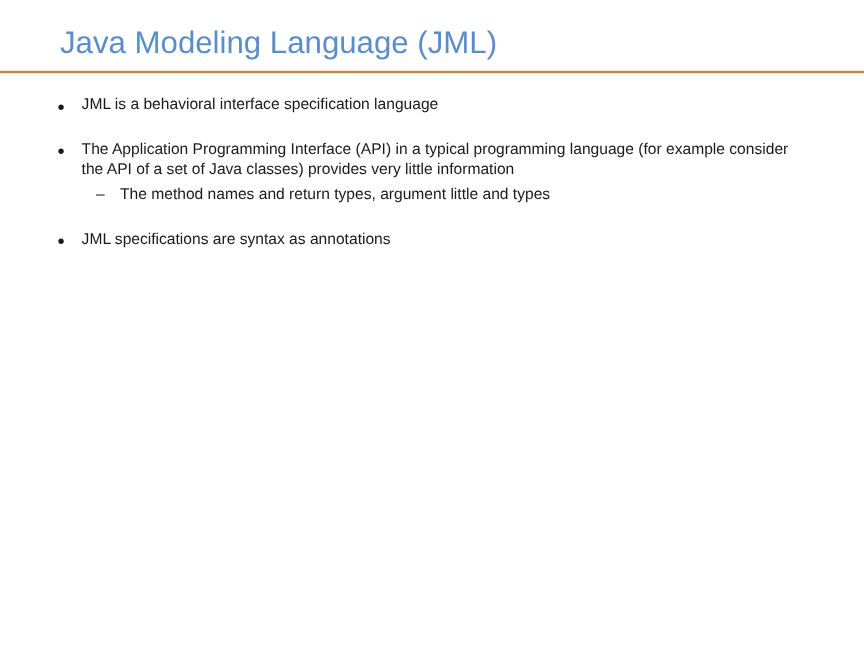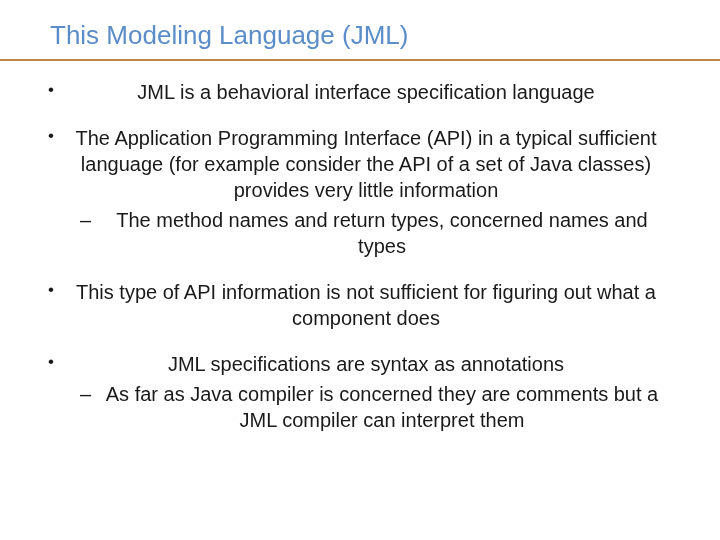--- a/index.html
+++ b/index.html
@@ -23,23 +23,22 @@
     }
     .divider {
       width: 100%;
       height: 2px;
       background: #c0873e;
       margin-bottom: 18px;
     }
     .content {
       padding: 0 56px 0 40px;
       color: #1a1a1a;
-      font-size: 20px;
+      font-size: 13px;
       line-height: 1.3;
-      text-align: center;
     }
     .bullet-list {
       list-style: none;
     }
     .bullet-list > li {
       position: relative;
       padding-left: 28px;
       margin-bottom: 20px;
     }
     .bullet-list > li::before {
@@ -64,41 +63,33 @@
       position: absolute;
       left: 12px;
       top: 0;
       color: #1a1a1a;
     }
   </style>
 </head>
 <body>
 
 <div class="slide">
-  <h1 class="title">This Modeling Language (JML)</h1>
+  <h1 class="title">Java Modeling Language (JML)</h1>
   <div class="divider"></div>
   <div class="content">
     <ul class="bullet-list">
       <li>
         <span>JML is a behavioral interface specification language</span>
       </li>
       <li>
-        <span>The Application Programming Interface (API) in a typical sufficient language (for example consider the API of a set of Java classes) provides very little information</span>
+        <span>The Application Programming Interface (API) in a typical programming language (for example consider the API of a set of Java classes) provides very little information</span>
         <ul class="sub-list">
           <li>
-            <span>The method names and return types, concerned names and types</span>
+            <span>The method names and return types, argument little and types</span>
           </li>
         </ul>
       </li>
       <li>
-        <span>This type of API information is not sufficient for figuring out what a component does</span>
-      </li>
-      <li>
         <span>JML specifications are syntax as annotations</span>
-        <ul class="sub-list">
-          <li>
-            <span>As far as Java compiler is concerned they are comments but a JML compiler can interpret them</span>
-          </li>
-        </ul>
       </li>
     </ul>
   </div>
 </div>
 
 </body></html>

